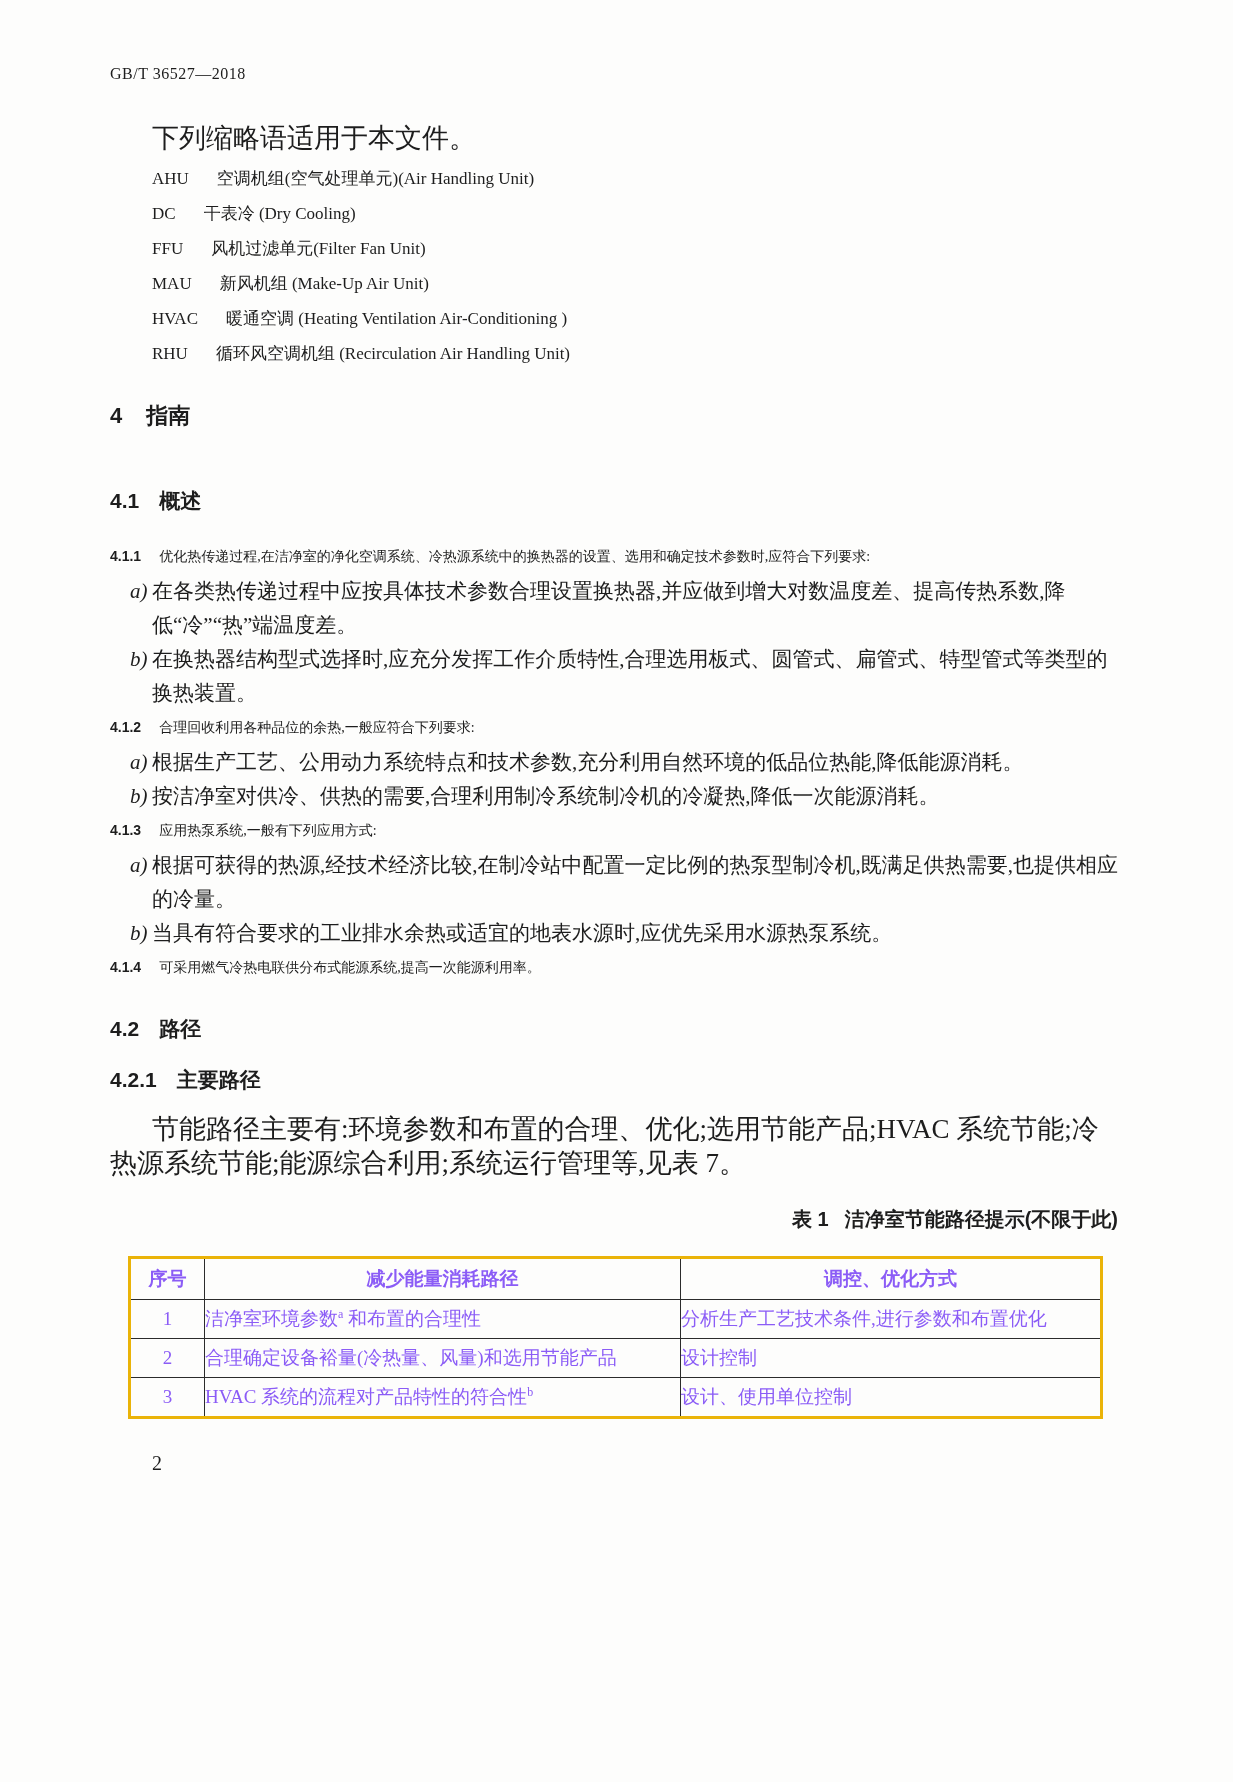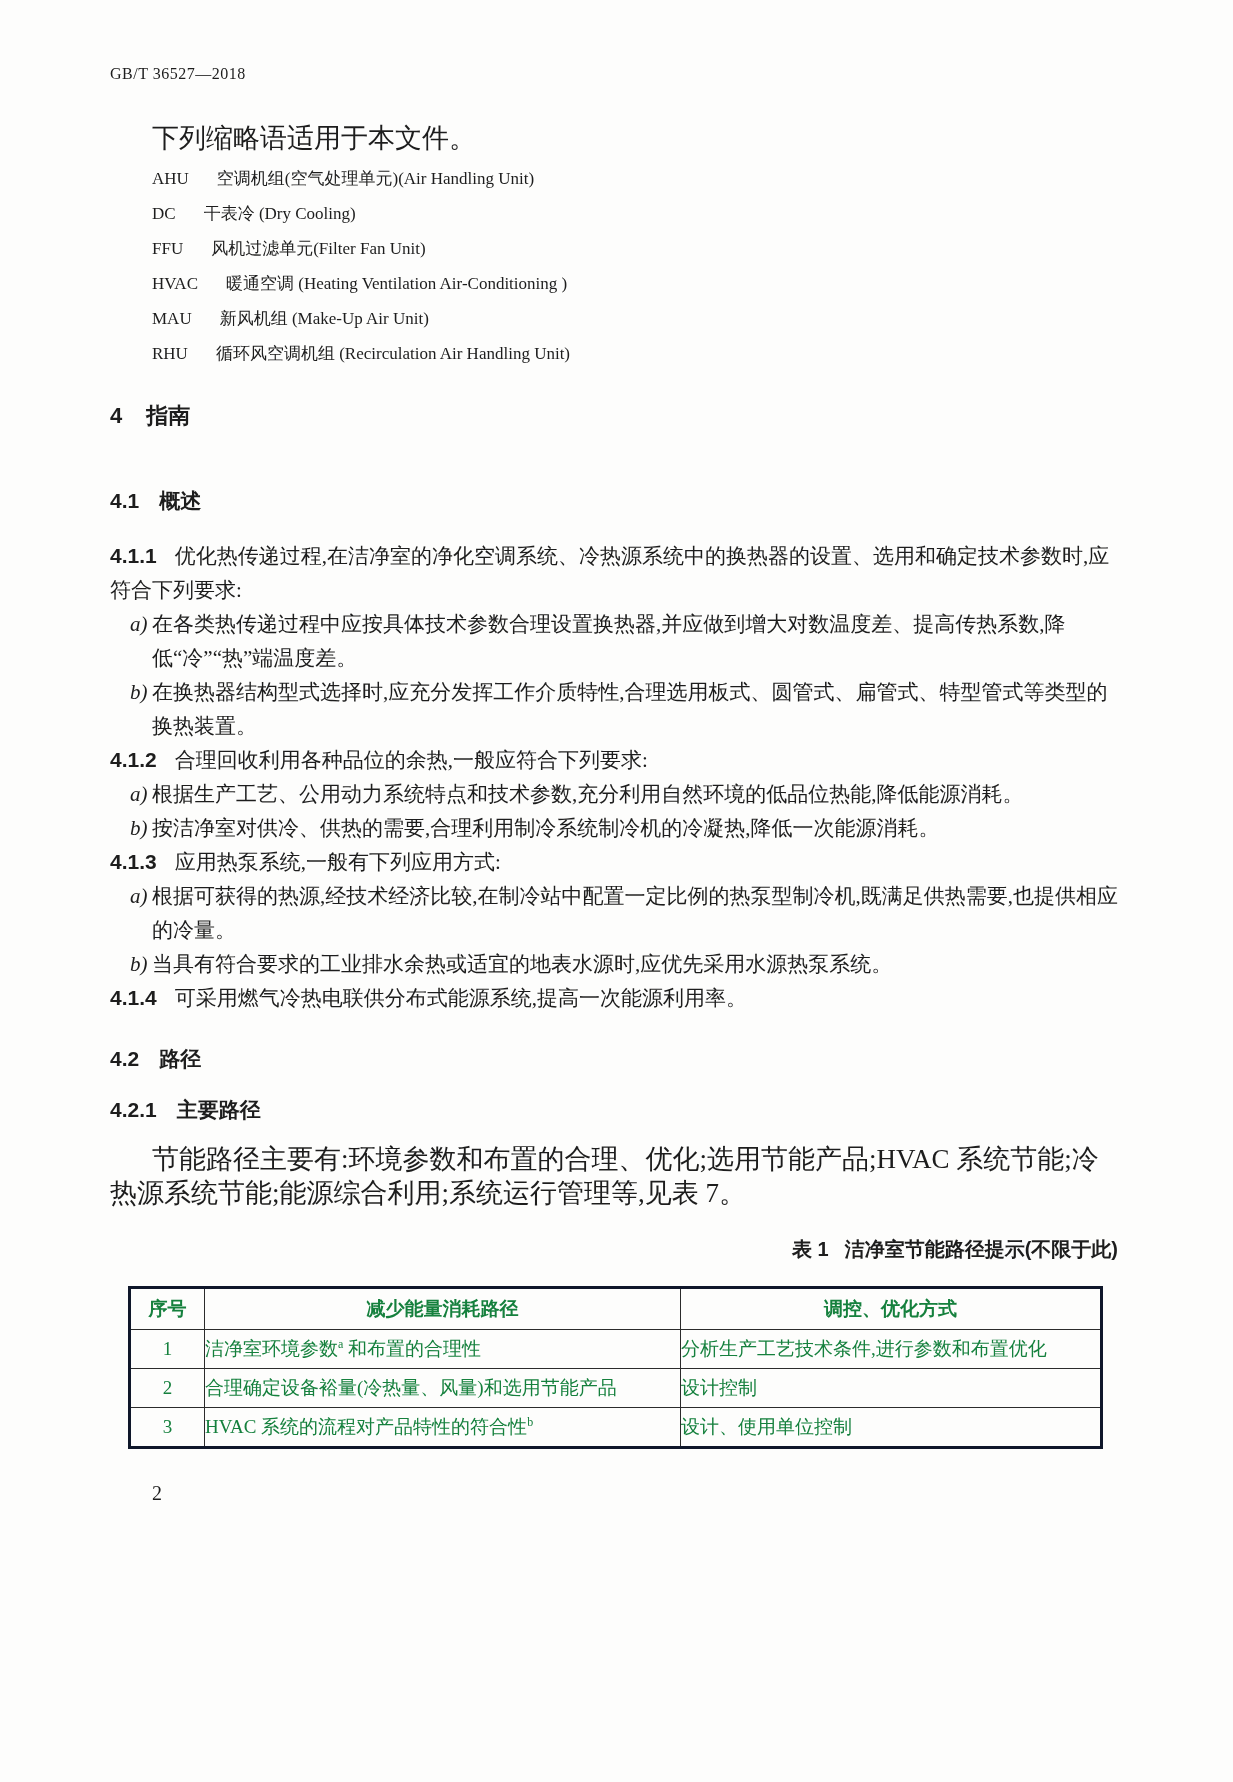--- a/index.html
+++ b/index.html
@@ -35,21 +35,21 @@
   .h-s4 { margin-top:32px; }
   .h-s41 { margin-top:58px; }
   .h-s42 { margin-top:30px; }
   .h-s421 { margin-top:23px; }
   .body-text { font-size:27px; line-height:34px; }
   .indent-para { text-indent:42px; }
   .intro-para { margin-top:35px; }
   .abbr-list { margin-top:6px; }
   .abbr-line { font-size:17px; line-height:35px; padding-left:42px; }
   .abbr-code { margin-right:28px; }
-  .clause { font-size:21px; line-height:34px; }
+  .clause { font-size:14px; line-height:34px; }
   .clause-first { margin-top:24px; }
   .cnum {
     font-family:"Liberation Sans","DejaVu Sans",sans-serif;
     font-weight:bold;
     margin-right:18px;
     white-space:nowrap;
   }
   .list-item { display:flex; font-size:21px; line-height:34px; }
   .ilabel { flex:0 0 22px; margin-left:20px; font-style:italic; }
   .itext { flex:1; }
@@ -59,23 +59,23 @@
     text-align:right;
     font-family:"Liberation Sans","DejaVu Sans",sans-serif;
     font-weight:bold;
     font-size:20px; line-height:28px;
   }
   .cap-label { margin-right:16px; }
   table.gb-table {
     margin-top:23px; margin-left:18px;
     width:975px;
     border-collapse:collapse;
-    border:3px solid #0f172a;
+    border:3px solid #eab308;
     font-size:19px;
-    color:#15803d;
+    color:#8b5cf6;
   }
   table.gb-table th, table.gb-table td {
     border:1.5px solid #2b2b2b;
     font-weight:normal;
     padding:0;
   }
   table.gb-table th { height:40px; text-align:center; font-weight:bold; }
   table.gb-table td { height:38px; }
   .col-no { width:76px; }
   .col-path { width:484px; }
@@ -100,24 +100,24 @@
     <div class="abbr-line">
       <span class="abbr-code">AHU</span><span>空调机组(空气处理单元)(Air Handling Unit)</span>
     </div>
     <div class="abbr-line">
       <span class="abbr-code">DC</span><span>干表冷 (Dry Cooling)</span>
     </div>
     <div class="abbr-line">
       <span class="abbr-code">FFU</span><span>风机过滤单元(Filter Fan Unit)</span>
     </div>
     <div class="abbr-line">
+      <span class="abbr-code">MAU</span><span>新风机组 (Make-Up Air Unit)</span>
+    </div>
+    <div class="abbr-line">
       <span class="abbr-code">HVAC</span><span>暖通空调 (Heating Ventilation Air-Conditioning )</span>
-    </div>
-    <div class="abbr-line">
-      <span class="abbr-code">MAU</span><span>新风机组 (Make-Up Air Unit)</span>
     </div>
     <div class="abbr-line">
       <span class="abbr-code">RHU</span><span>循环风空调机组 (Recirculation Air Handling Unit)</span>
     </div>
   </div>
 
   <div class="sec-heading h-s4">
     <span class="hnum">4</span><span>指南</span>
   </div>
 

